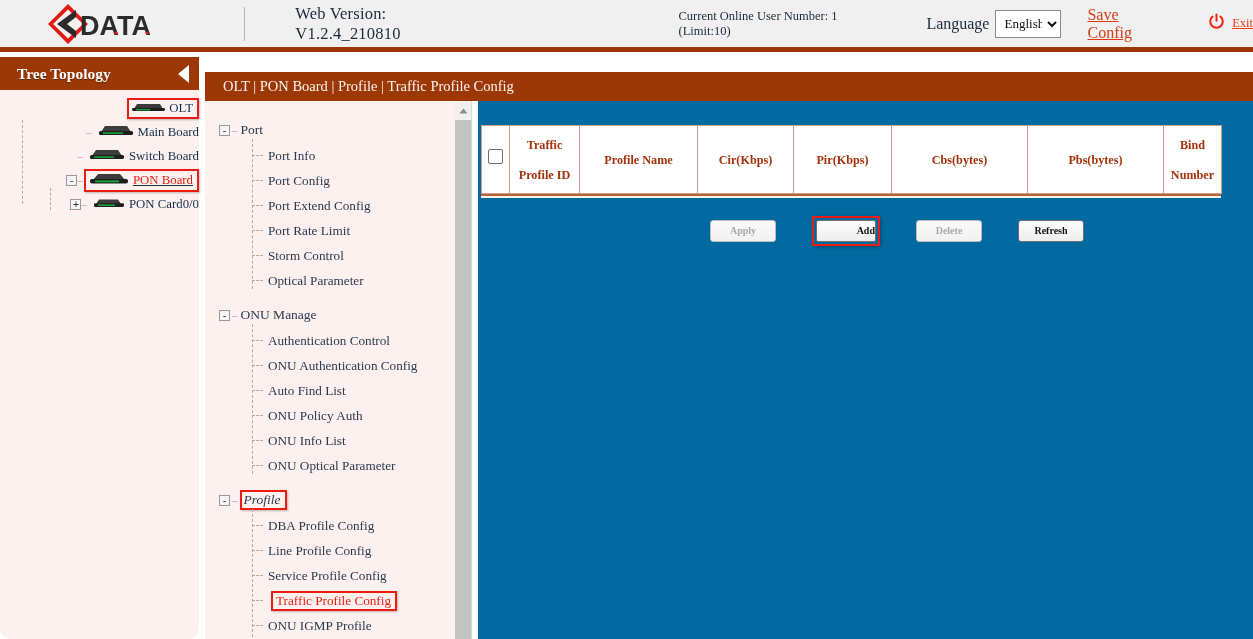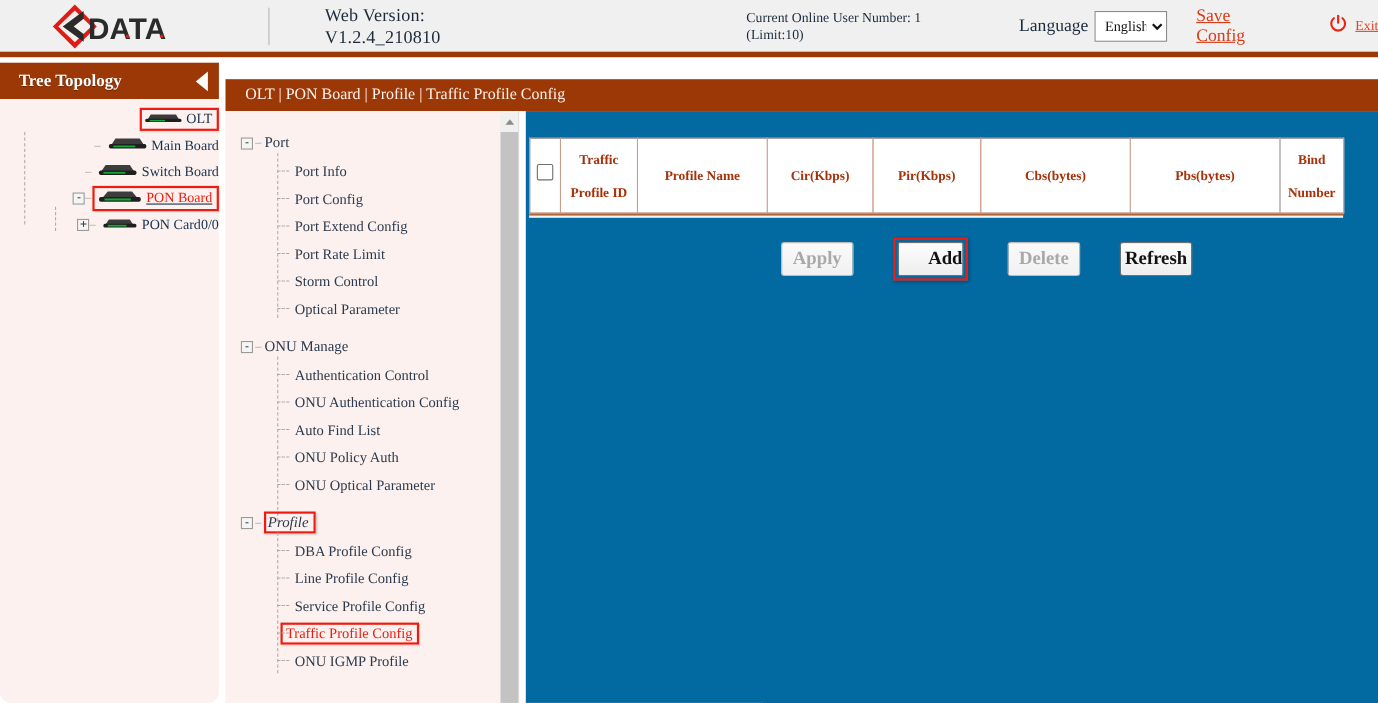--- a/index.html
+++ b/index.html
@@ -205,21 +205,21 @@
     width: 740px; height: 4px; margin-left: 3px;
     border-top: 2px solid #b2643f;
     background: #f4f4f4;
   }
   .btnbar {
     margin: 18px 0 0 0; display: flex; align-items: center;
     padding-left: 232px; gap: 36px;
   }
   .btn {
     font-family: "Liberation Serif", serif;
-    font-size: 17px; font-weight: bold;
+    font-size: 10px; font-weight: bold;
     padding: 4px 0 5px 0;
     width: 66px; text-align: center;
     background: linear-gradient(#fdfdfd, #ededed);
     border: 1px solid #707070;
     border-radius: 3px;
     color: #111; cursor: pointer;
   }
   .btn.disabled {
     color: #a9a9a9; border-color: #bdbdbd;
     background: linear-gradient(#fafafa, #f1f1f1);
@@ -401,20 +401,24 @@
       <div class="m-item">
         <span class="tick"></span>
         <span class="m-item-label">Auto Find List</span>
       </div>
       <div class="m-item">
         <span class="tick"></span>
         <span class="m-item-label">ONU Policy Auth</span>
       </div>
       <div class="m-item">
         <span class="tick"></span>
+        <span class="m-item-label">ONU Info List</span>
+      </div>
+      <div class="m-item">
+        <span class="tick"></span>
         <span class="m-item-label">ONU Optical Parameter</span>
       </div>
     </div>
 
     <div class="m-group" style="margin-top:11px;">
       <div class="m-vline" style="top:20px; height:128px;"></div>
       <div class="m-grouphead">
         <span class="expander">-</span>
         <span class="dash" style="margin-left:2px;">–</span>
         <span class="hl-box" style="margin-left:2px;font-style:italic;">
@@ -428,21 +432,21 @@
       <div class="m-item">
         <span class="tick"></span>
         <span class="m-item-label">Line Profile Config</span>
       </div>
       <div class="m-item">
         <span class="tick"></span>
         <span class="m-item-label">Service Profile Config</span>
       </div>
       <div class="m-item">
         <span class="tick"></span>
-        <span class="hl-box" style="margin-left:4px;">
+        <span class="hl-box" style="margin-left:20px;">
           <span class="m-item-label selm" style="margin-left:2px;">Traffic Profile Config</span>
         </span>
       </div>
       <div class="m-item">
         <span class="tick"></span>
         <span class="m-item-label">ONU IGMP Profile</span>
       </div>
     </div>
 
   </div>

